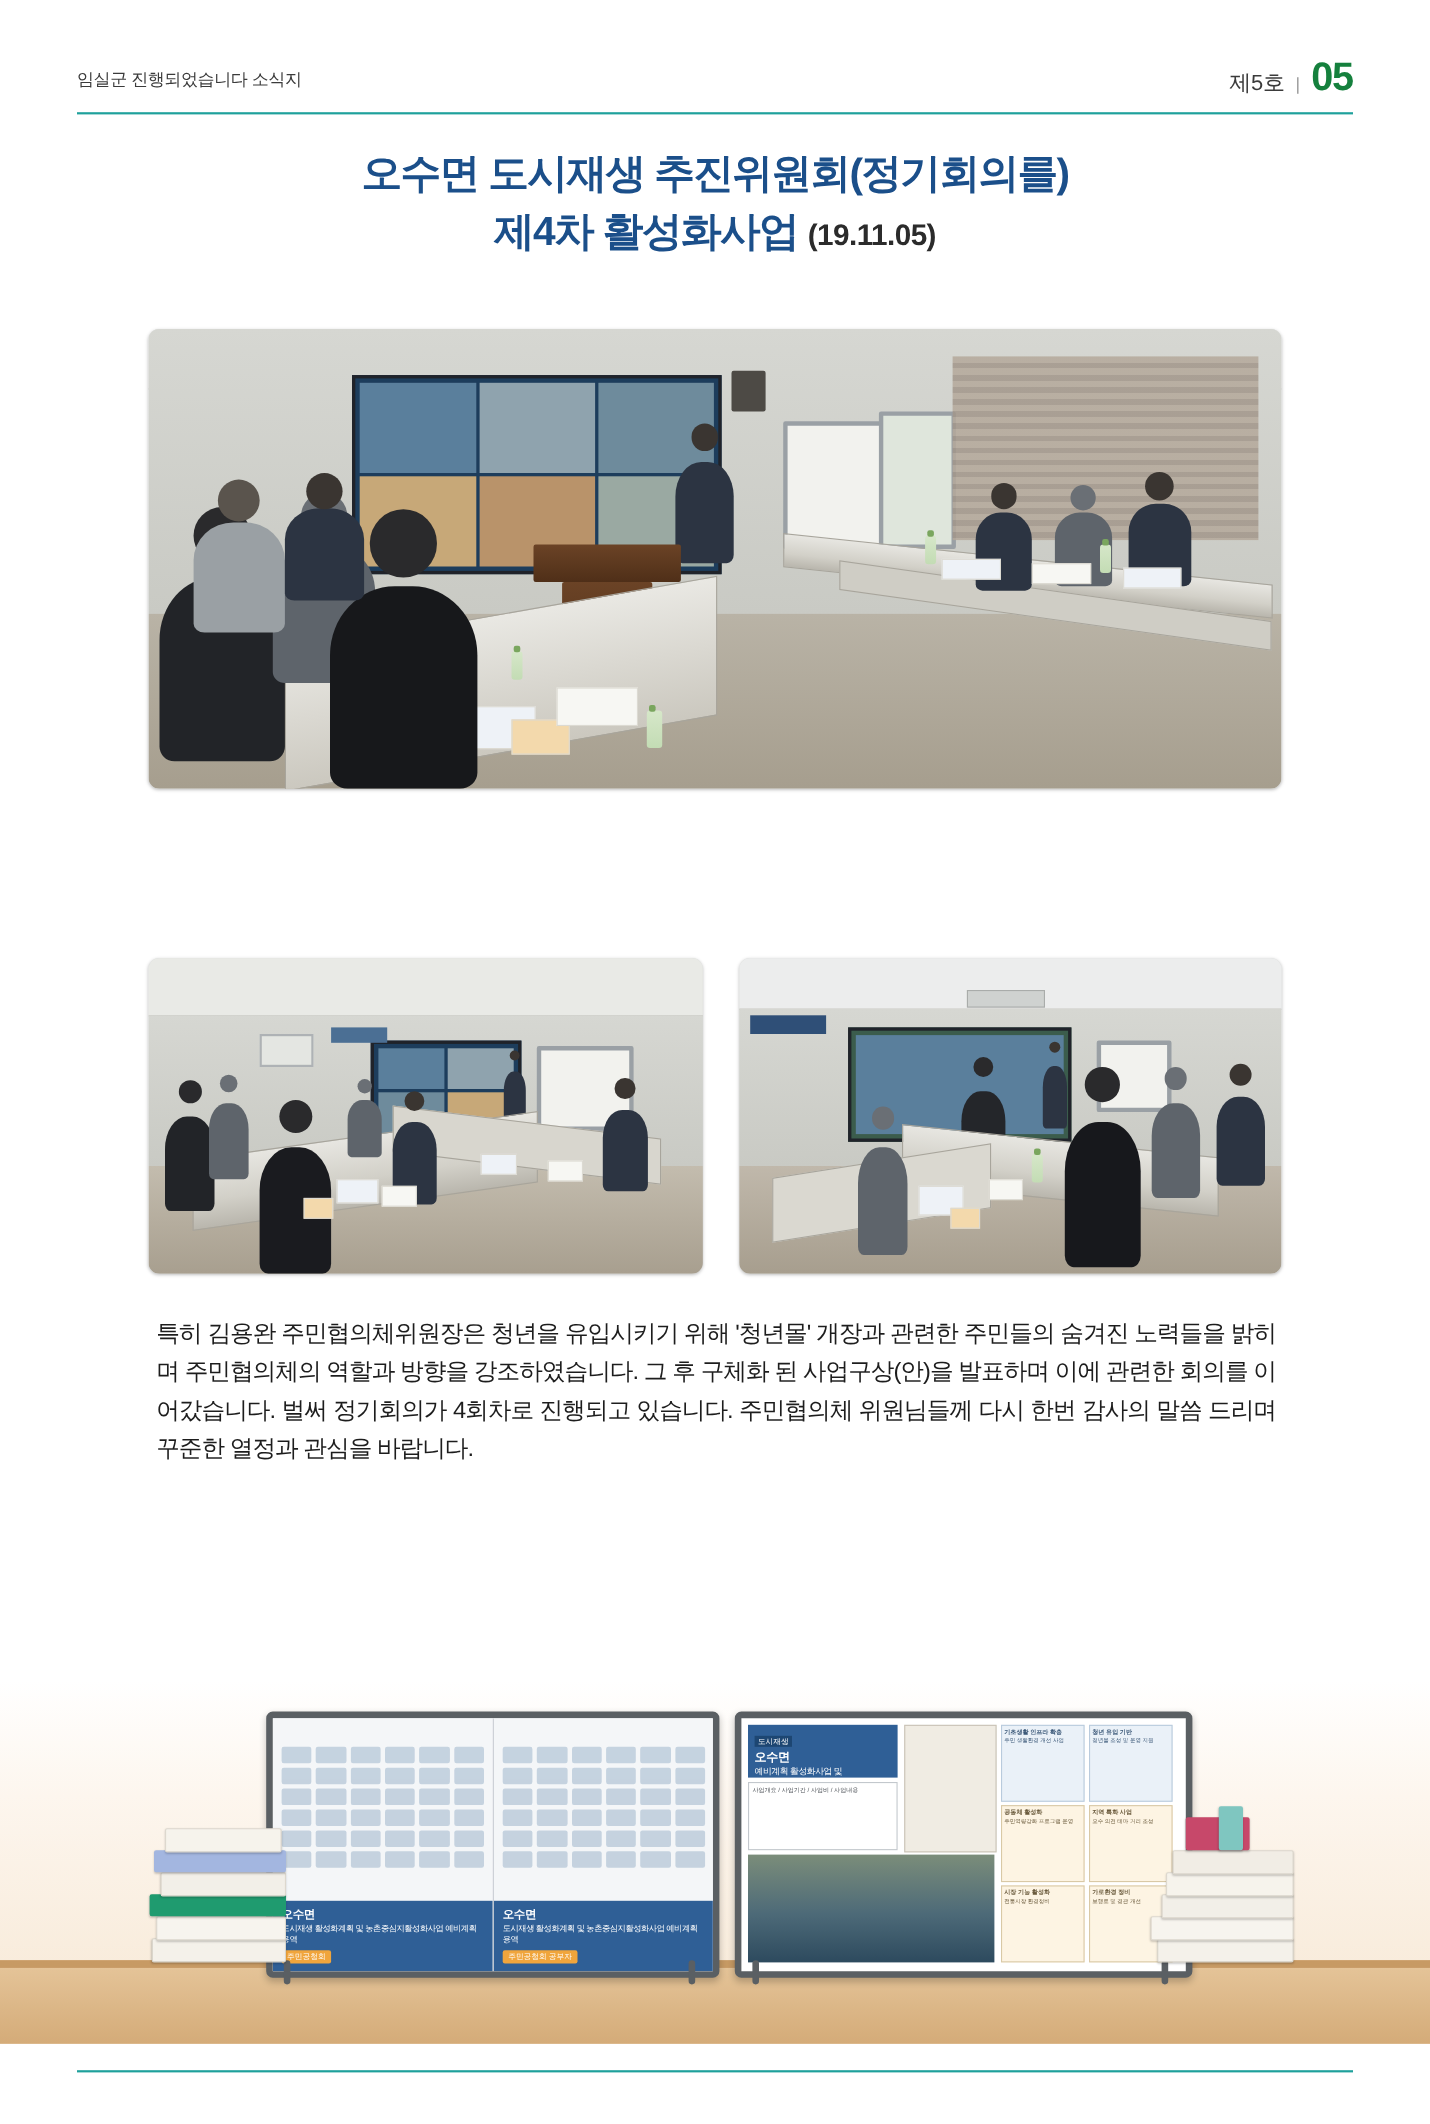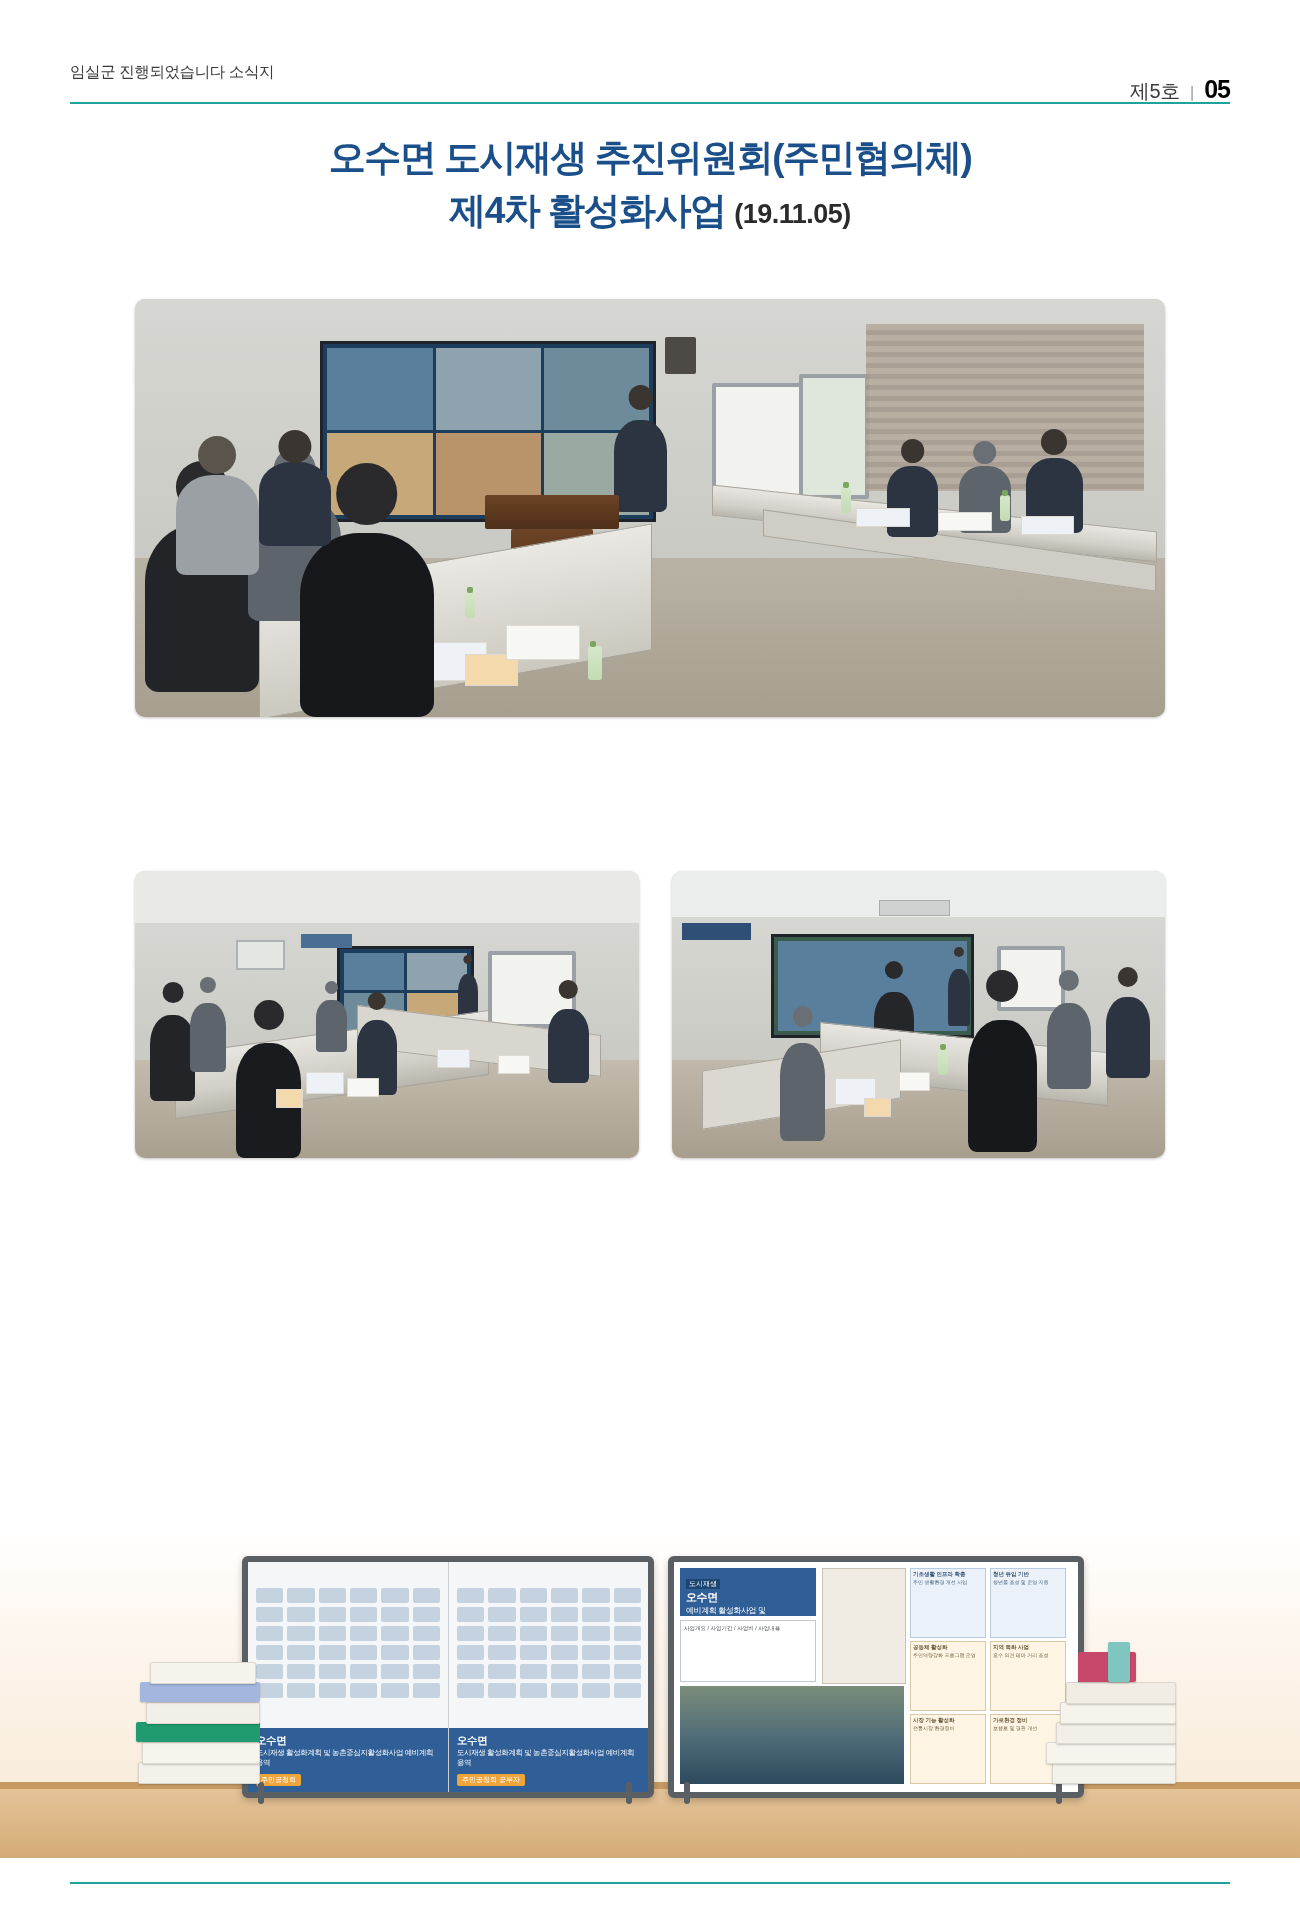--- a/index.html
+++ b/index.html
@@ -46,26 +46,25 @@
   .issue-label {
     font-size: 20px;
     color: #3b3b3b;
     letter-spacing: -0.3px;
   }
   .issue-sep {
     font-size: 16px;
     color: #9a9a9a;
   }
   .page-num {
-    font-size: 25px;
+    font-size: 36px;
     font-weight: bold;
-    color: #000000;
+    color: #15803d;
     line-height: 1;
     letter-spacing: -1px;
-    margin-top: 25px;
   }
   .header-rule {
     position: absolute;
     left: 70px;
     top: 102px;
     width: 1160px;
     height: 2px;
     background: #1fa19c;
   }
 
@@ -375,21 +374,21 @@
     <div class="header-left">임실군 진행되었습니다 소식지</div>
     <div class="header-right">
       <span class="issue-label">제5호</span>
       <span class="issue-sep">|</span>
       <span class="page-num">05</span>
     </div>
   </div>
   <div class="header-rule"></div>
 
   <div class="title-block">
-    <div class="title-line">오수면 도시재생 추진위원회(주민협의체)</div>
+    <div class="title-line">오수면 도시재생 추진위원회(정기회의를)</div>
     <div class="title-line">
       <span>제4차 활성화사업</span>
       <span class="title-date">(19.11.05)</span>
     </div>
   </div>
 
   <div class="photo photo-main">
     <div class="scene">
       <div class="ceiling"></div>
       <div class="wall"></div>
@@ -510,20 +509,21 @@
       <div class="person gray head" style="left:22%; top:60%; width:9%; height:34%;"></div>
 
       <div class="paper blue" style="left:33%; top:72%; width:8%; height:9%;"></div>
       <div class="paper orange" style="left:39%; top:79%; width:5%; height:6%;"></div>
       <div class="paper" style="left:46%; top:70%; width:6%; height:6%;"></div>
       <div class="bottle" style="left:54%; top:62%;"></div>
     </div>
   </div>
 
   <div class="body-text">
+    <p>특히 김용완 주민협의체위원장은 청년을 유입시키기 위해 '청년몰' 개장과 관련한 주민들의 숨겨진 노력들을 밝히며 주민협의체의 역할과 방향을 강조하였습니다. 그 후 구체화 된 사업구상(안)을 발표하며 이에 관련한 회의를 이어갔습니다. 벌써 정기회의가 4회차로 진행되고 있습니다. 주민협의체 위원님들께 다시 한번 감사의 말씀 드리며 꾸준한 열정과 관심을 바랍니다.</p>
   </div>
 
   <div class="bottom-band"></div>
   <div class="desk"></div>
   <div class="desk-edge"></div>
 
   <div class="board board-a">
     <div class="plan-half">
       <div class="plan-icons">
         <i></i>

